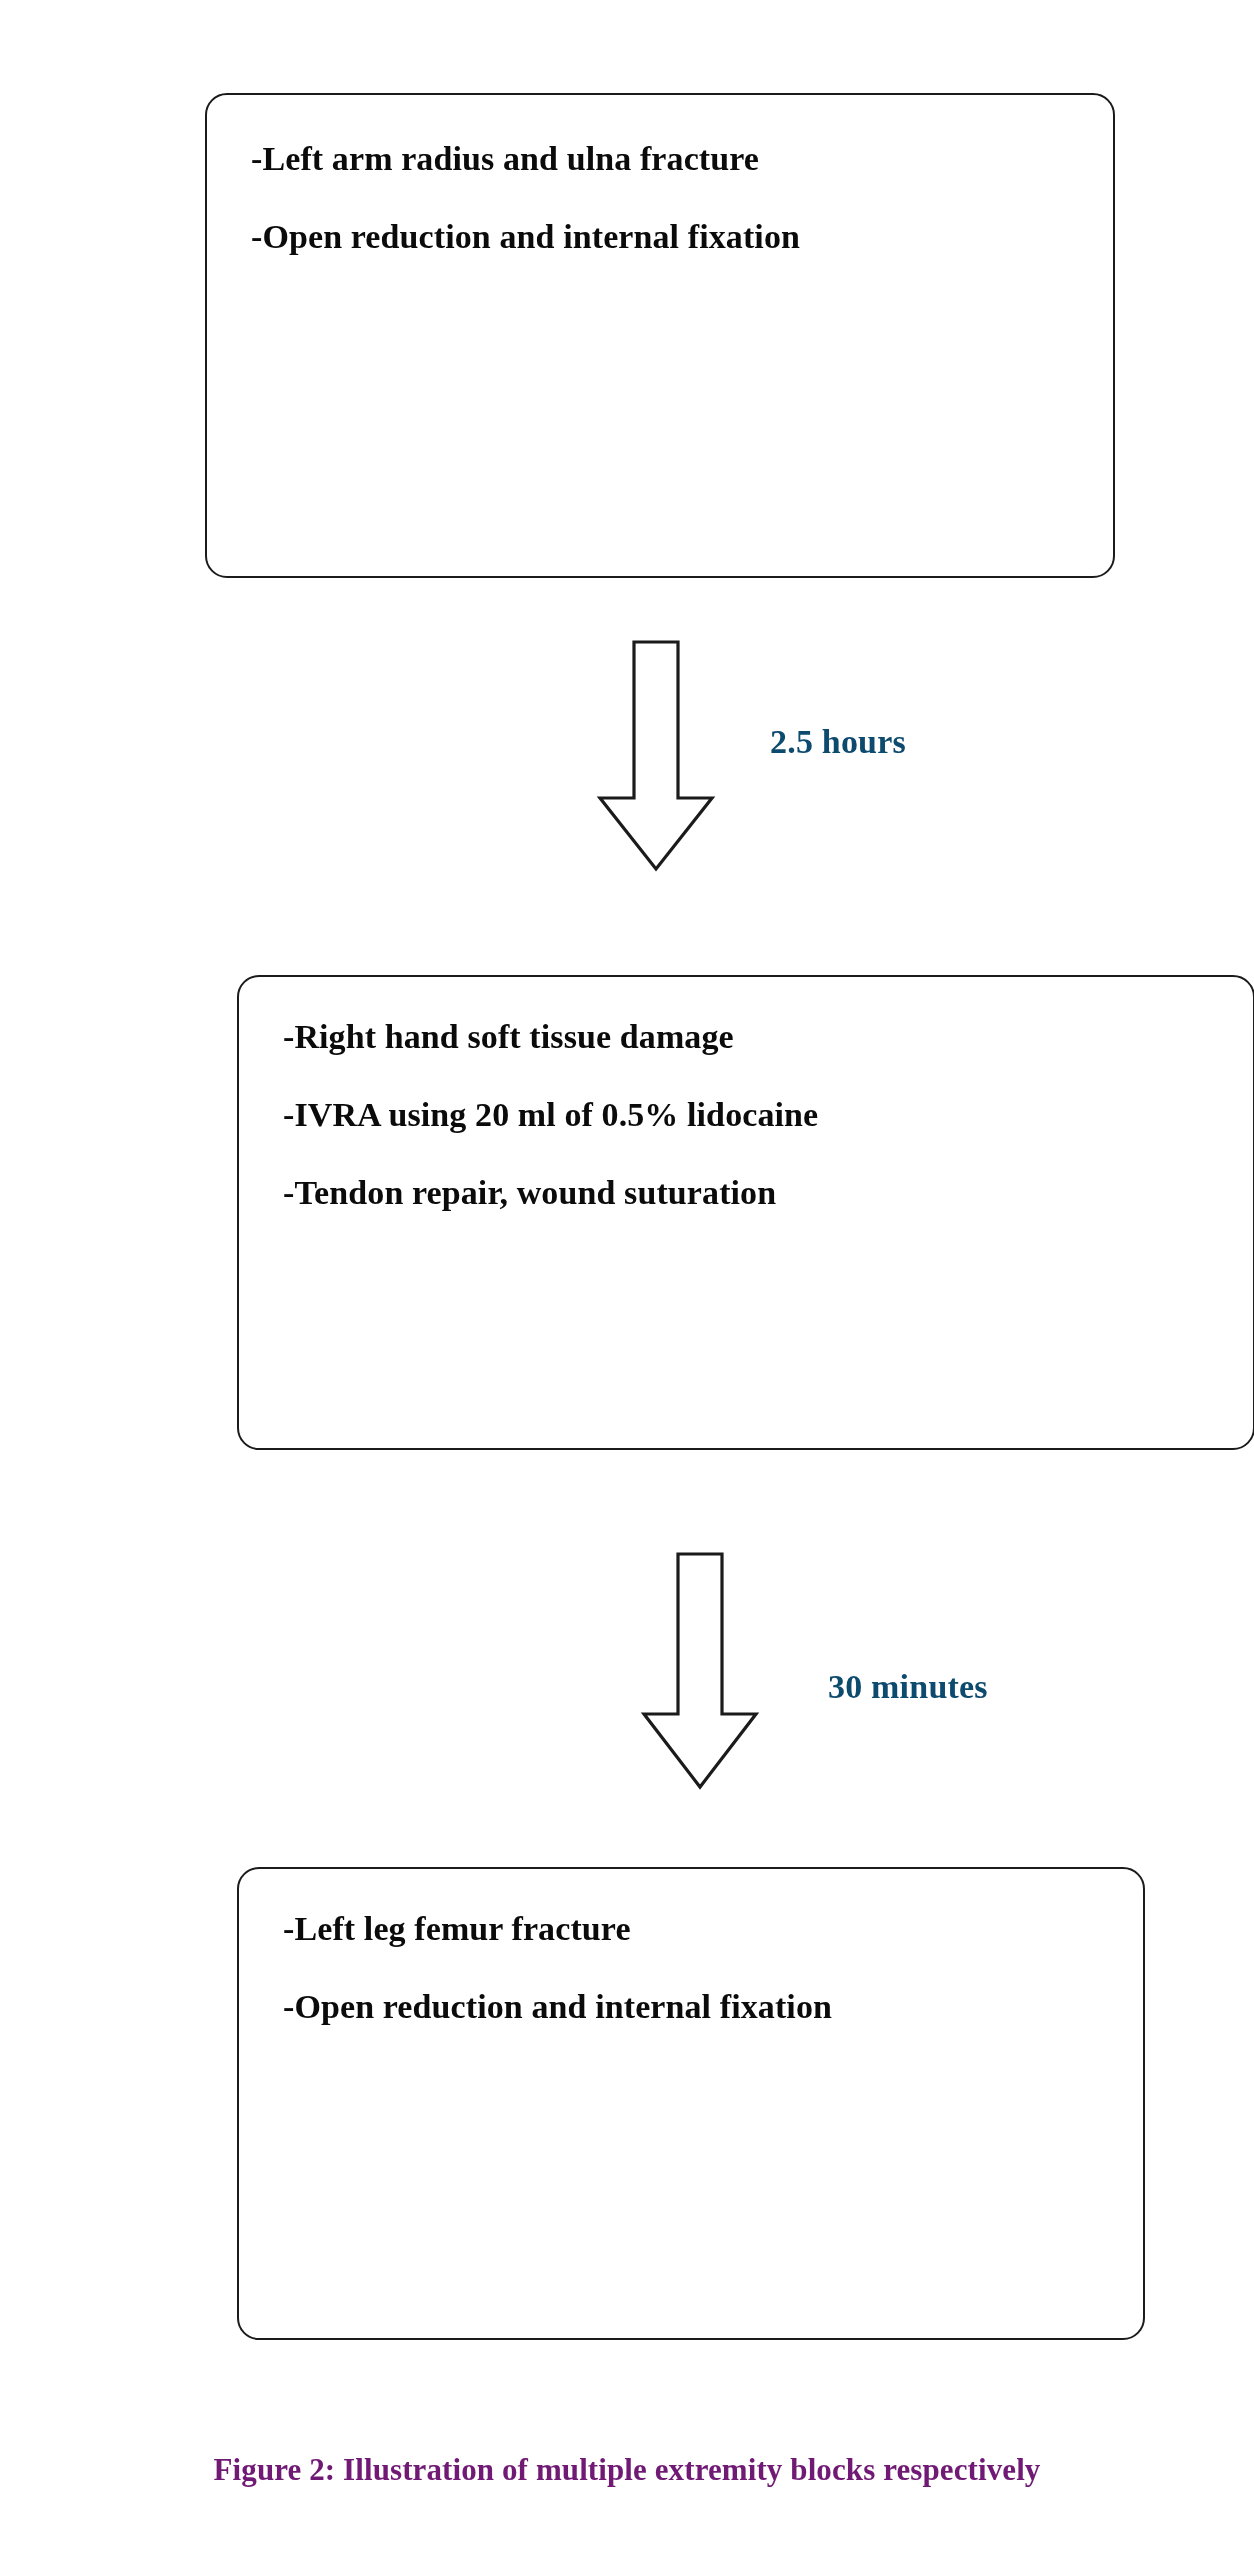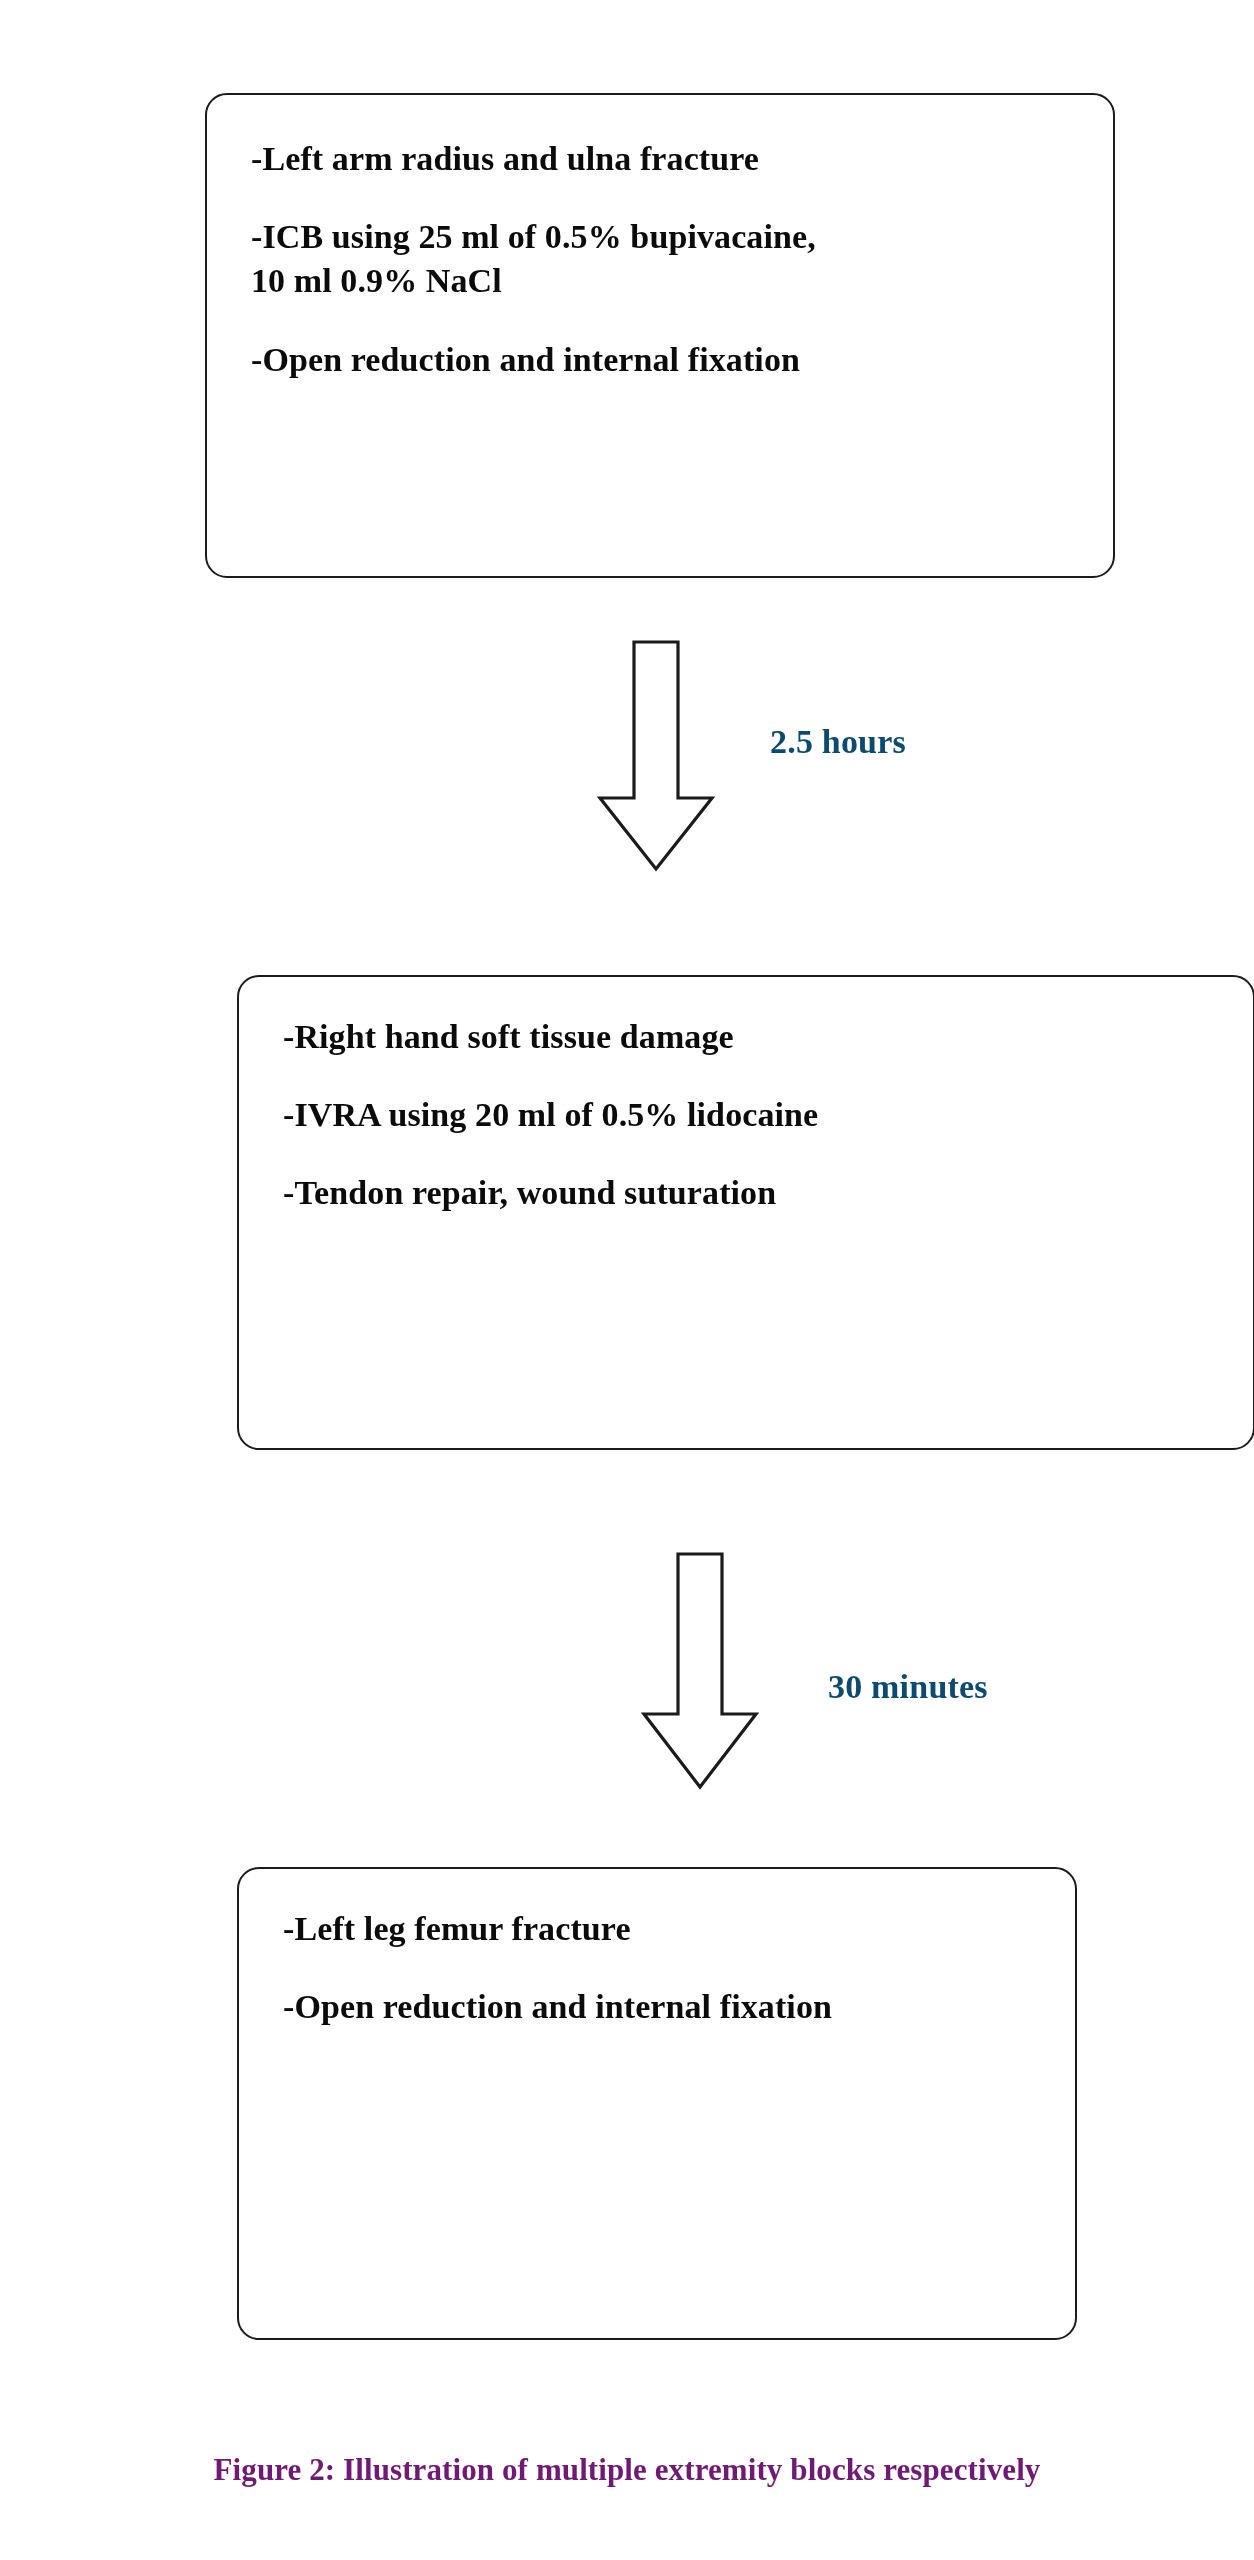--- a/index.html
+++ b/index.html
@@ -53,21 +53,21 @@
   .box-para {
     margin-bottom: 34px;
   }
   .box-para:last-child {
     margin-bottom: 0;
   }
 
   
   #box-1 { left: 205px;  top: 93px;   width: 910px; height: 485px; }
   #box-2 { left: 237px;  top: 975px;  width: 1018px; height: 475px; }
-  #box-3 { left: 237px;  top: 1867px; width: 840px; height: 473px; }
+  #box-3 { left: 237px;  top: 1867px; width: 908px; height: 473px; }
 
   #box-1 .box-text { top: 42px; }
   #box-2 .box-text { top: 38px; }
   #box-3 .box-text { top: 38px; }
 
   
   .flow-arrow {
     position: absolute;
   }
   .flow-arrow svg {
@@ -103,22 +103,20 @@
   }
 </style>
 </head>
 <body>
 
 <div id="figure-canvas">
 
   <div class="process-box" id="box-1">
     <div class="box-text">
       <div class="box-line box-para">-Left arm radius and ulna fracture</div>
-      <div class="box-line box-para">-ICB using 25 ml of 0.5% bupivacaine,
-10 ml 0.9% NaCl</div>
       <div class="box-line box-para">-Open reduction and internal fixation</div>
     </div>
   </div>
 
   <div class="flow-arrow" id="arrow-1">
     <svg width="116" height="232" viewBox="0 0 116 232" fill="none">
       <path d="M36 2 H80 V158 H114 L58 229 L2 158 H36 Z" fill="#ffffff" stroke="#1b1b1b" stroke-width="3.2" stroke-linejoin="miter"></path>
     </svg>
   </div>
   <div class="arrow-label" id="arrow-label-1">2.5 hours</div>

